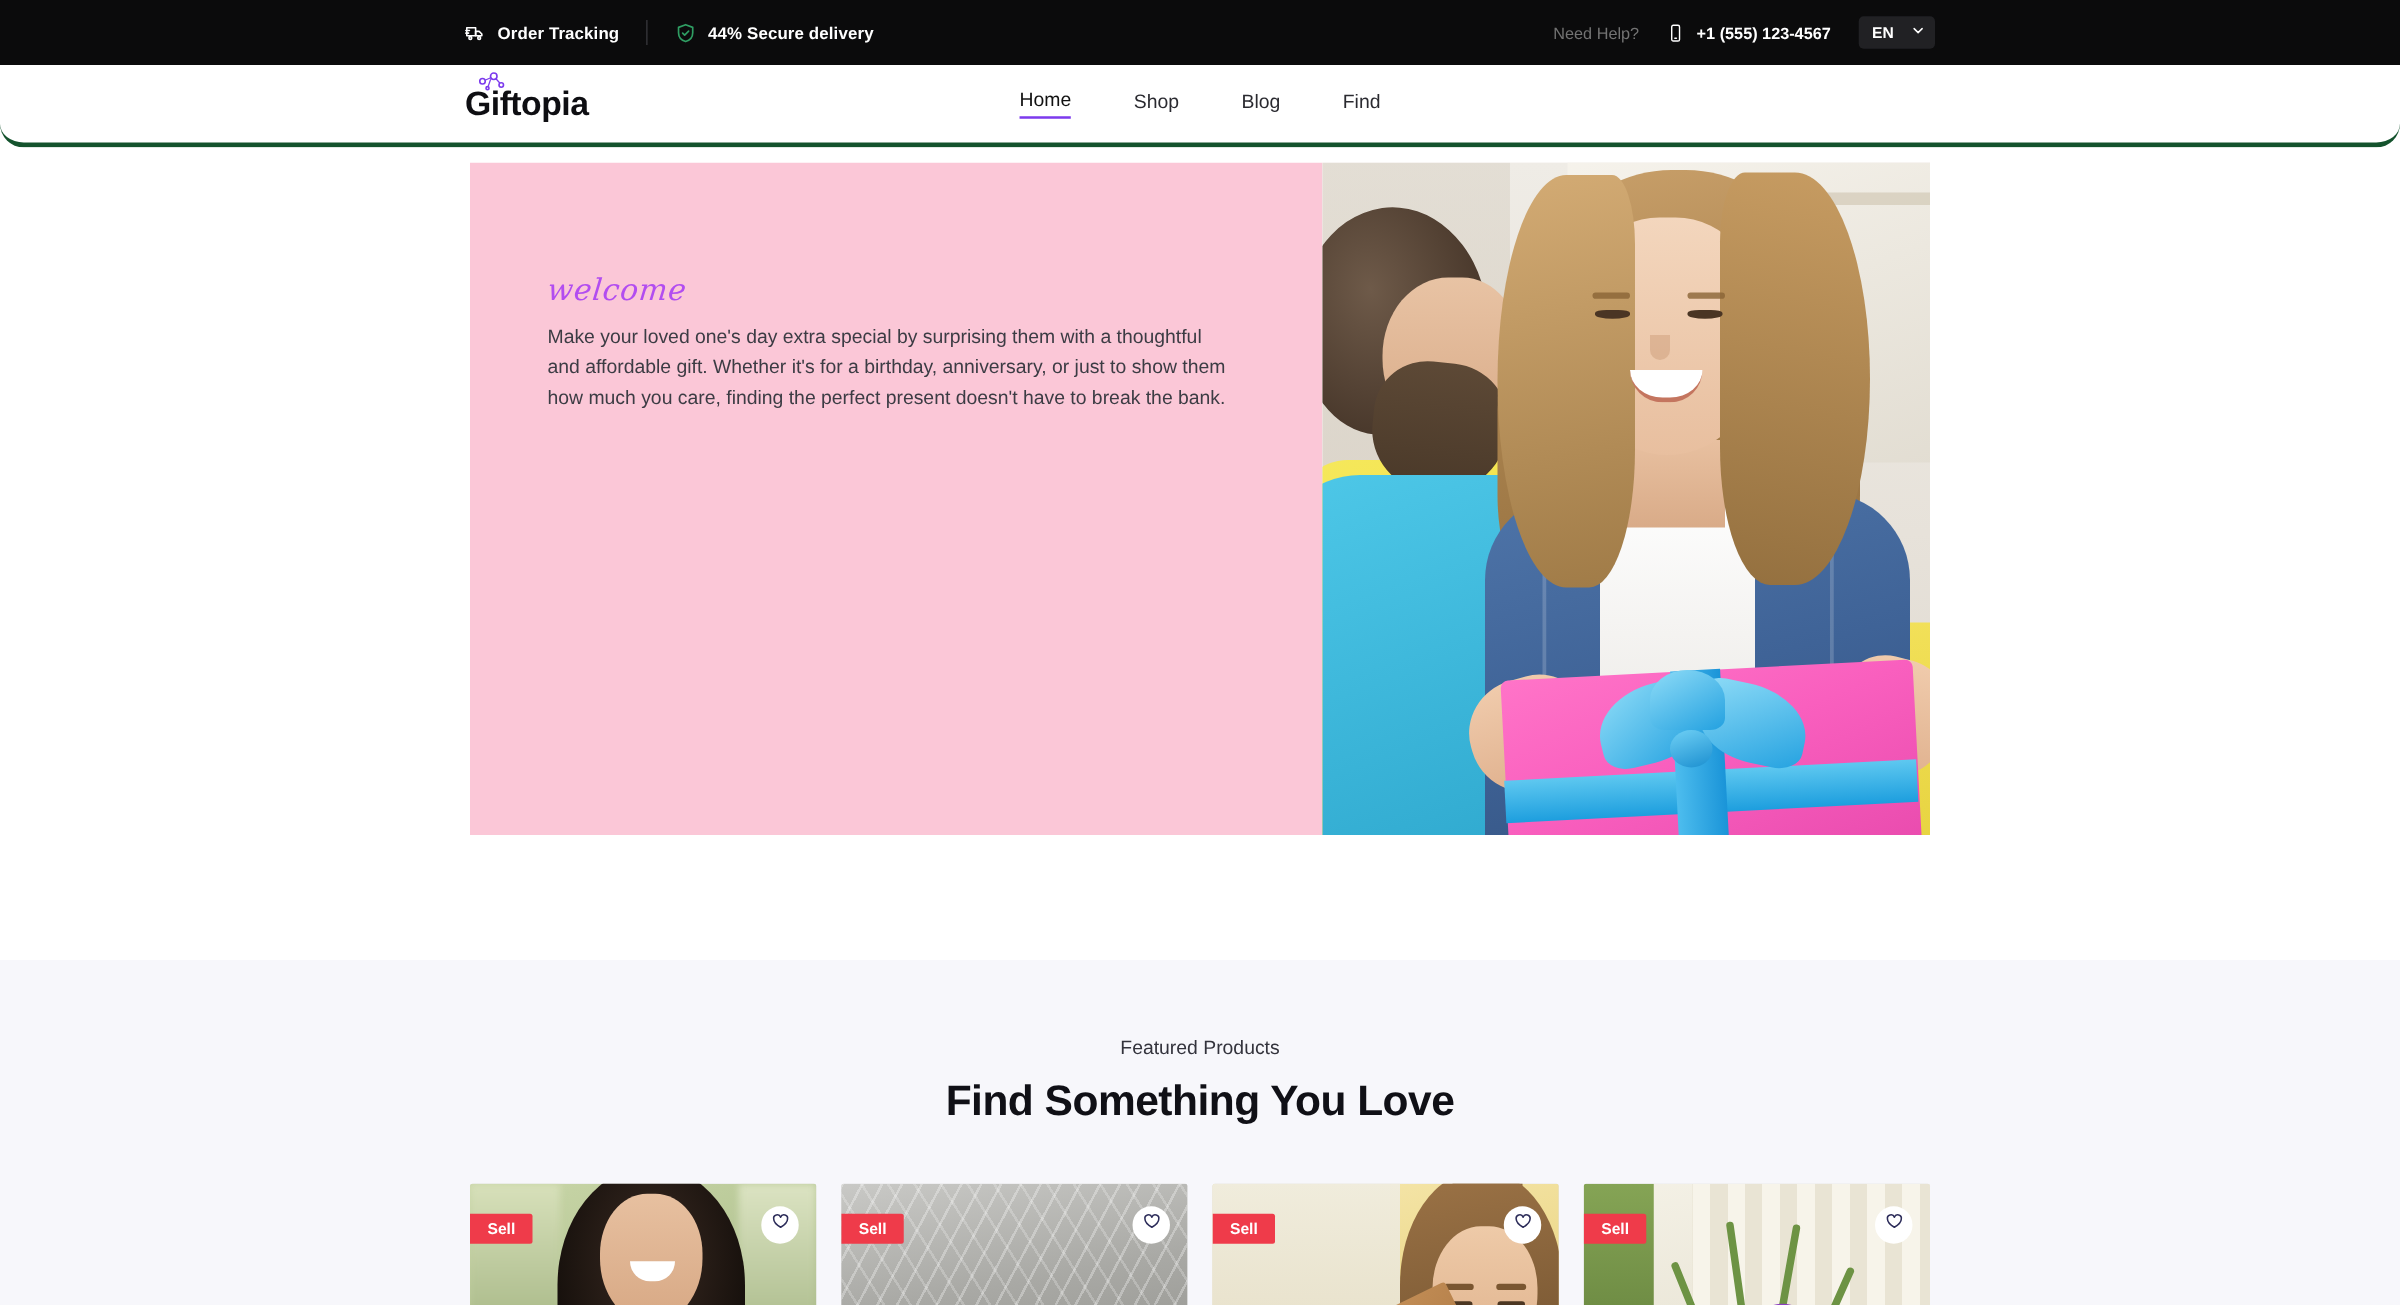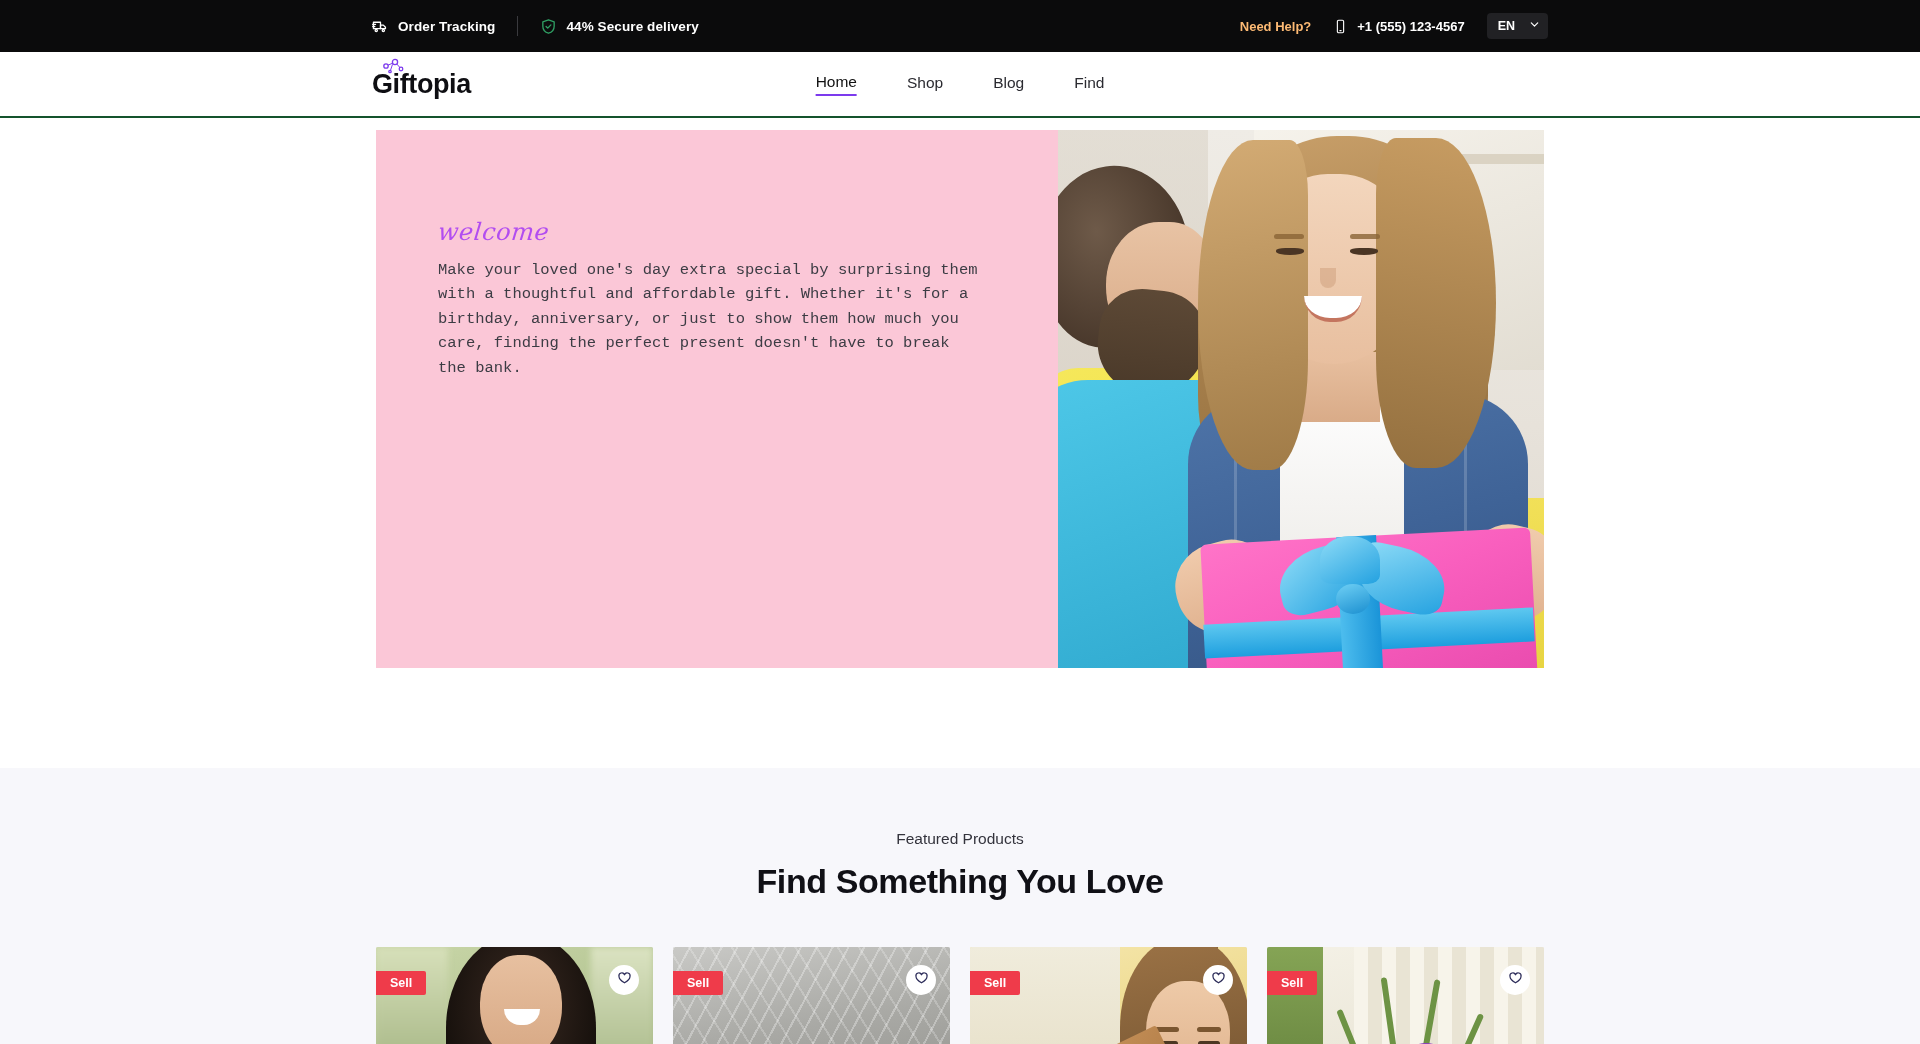--- a/index.html
+++ b/index.html
@@ -45,34 +45,35 @@
     gap: 14px;
     background: #212124;
     border-radius: 4px;
     height: 26px;
     padding: 0 8px 0 11px;
     margin-left: 22px;
     color: #ffffff;
     font-size: 12.5px;
     font-weight: 700;
   }
-  .need-help { color: #fdba74; font-size: 13px; font-weight: 700; }
+  .need-help { color: #737373; font-size: 13px; font-weight: 400; }
   .phone-wrap { display: flex; align-items: center; gap: 9px; margin-left: 22px; }
   .phone-num { color: #ffffff; font-size: 13px; font-weight: 700; }
 
   
   .header {
     height: 66px;
     background: #ffffff;
-    border-bottom: 2px solid #14532d;
+    border-bottom: 4px solid #14532d;
     display: flex;
     align-items: center;
     padding: 0 372px;
     justify-content: space-between;
     position: relative;
+    border-radius: 19px;
   }
   .logo-wrap { position: relative; display: inline-block; }
   .logo-text {
     font-size: 27px;
     font-weight: 800;
     color: #0e0e12;
     letter-spacing: -.4px;
     line-height: 1;
   }
   .logo-sparkle {
@@ -165,21 +166,20 @@
     letter-spacing: -.6px;
     margin-bottom: 26px;
     max-width: 530px;
   }
   .hero-desc {
     font-size: 15.5px;
     line-height: 1.58;
     color: #3c3c44;
     max-width: 545px;
     margin-bottom: 46px;
-    font-family: Liberation Mono, monospace;
   }
   .shop-now {
     background: #7c3aed;
     color: #ffffff;
     font-size: 17px;
     font-weight: 700;
     border: none;
     border-radius: 3px;
     padding: 17px 34px;
     cursor: pointer;

